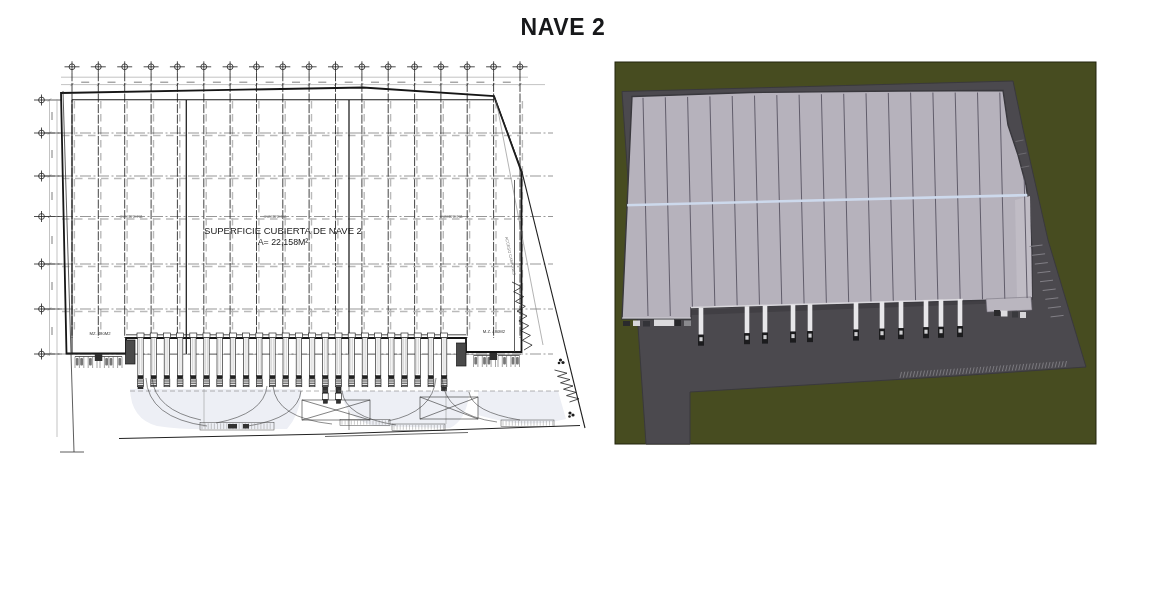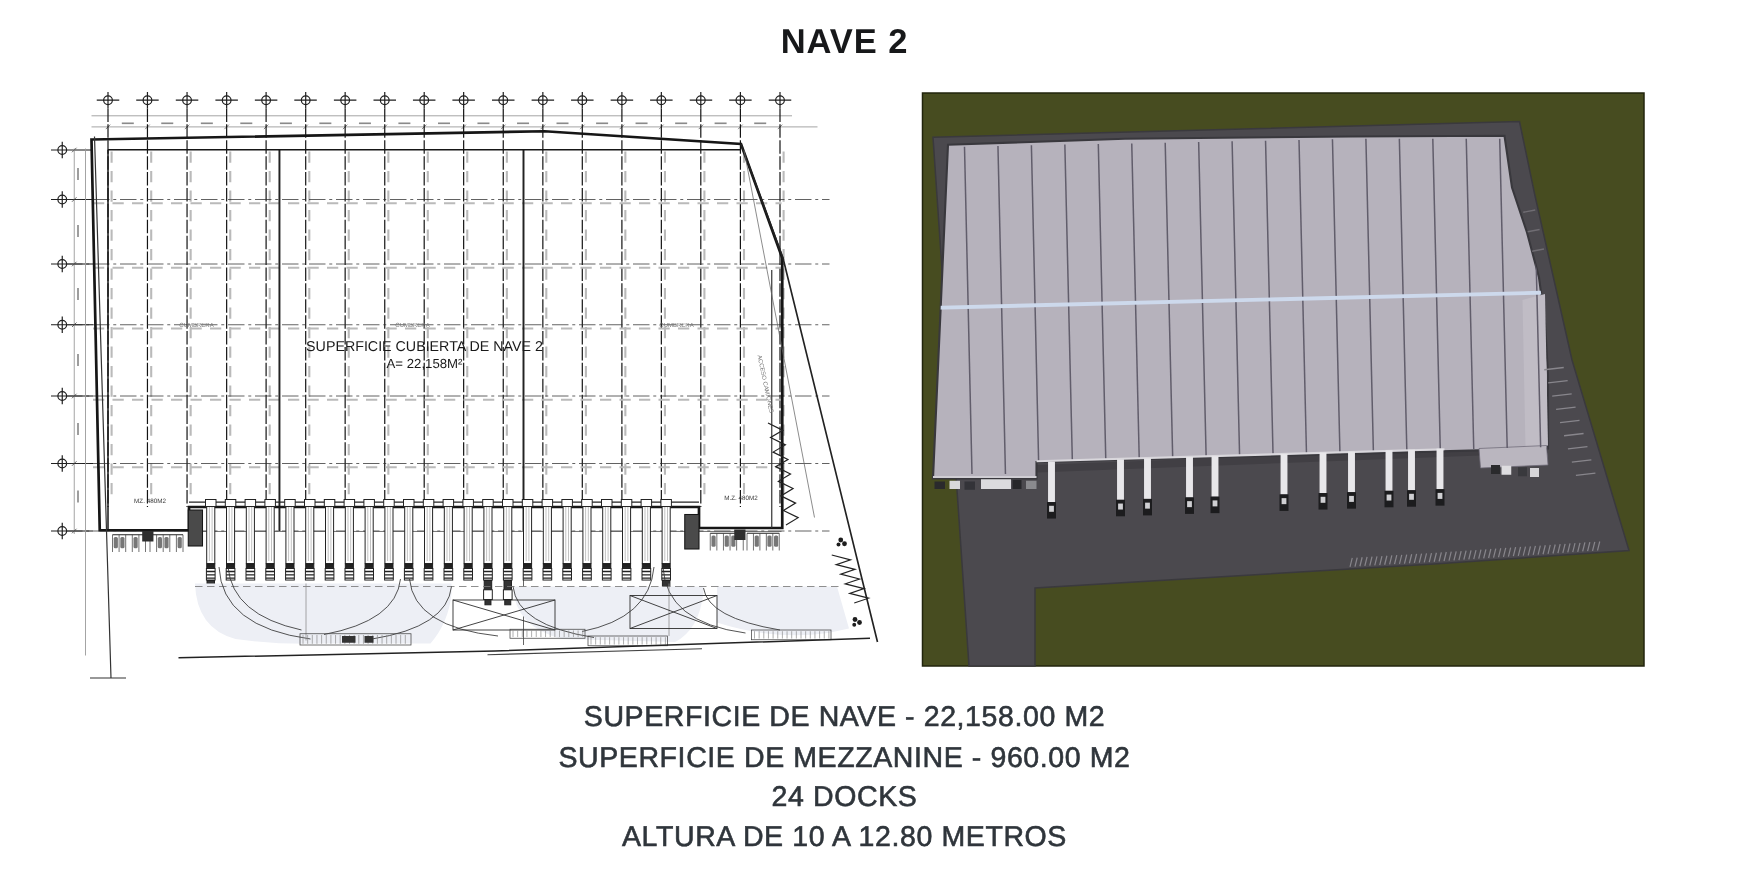--- a/index.html
+++ b/index.html
@@ -730,17 +730,13 @@
         <path d="M1045.2,368.3 L1046.7,362.3"></path>
         <path d="M1048.5,368.1 L1050.0,362.1"></path>
         <path d="M1051.8,367.9 L1053.3,361.9"></path>
         <path d="M1055.1,367.6 L1056.6,361.6"></path>
         <path d="M1058.4,367.4 L1059.9,361.4"></path>
         <path d="M1061.7,367.2 L1063.2,361.2"></path>
         <path d="M1065.0,367.0 L1066.5,361.0"></path>
       </g>
 </svg>
 
-<div class="specs">SUPERFICIE DE NAVE - 22,158.00 M2<br>
-SUPERFICIE DE MEZZANINE - 960.00 M2<br>
-24 DOCKS<br>
-ALTURA DE 10 A 12.80 METROS</div>
 </div>
 
 </body></html>

